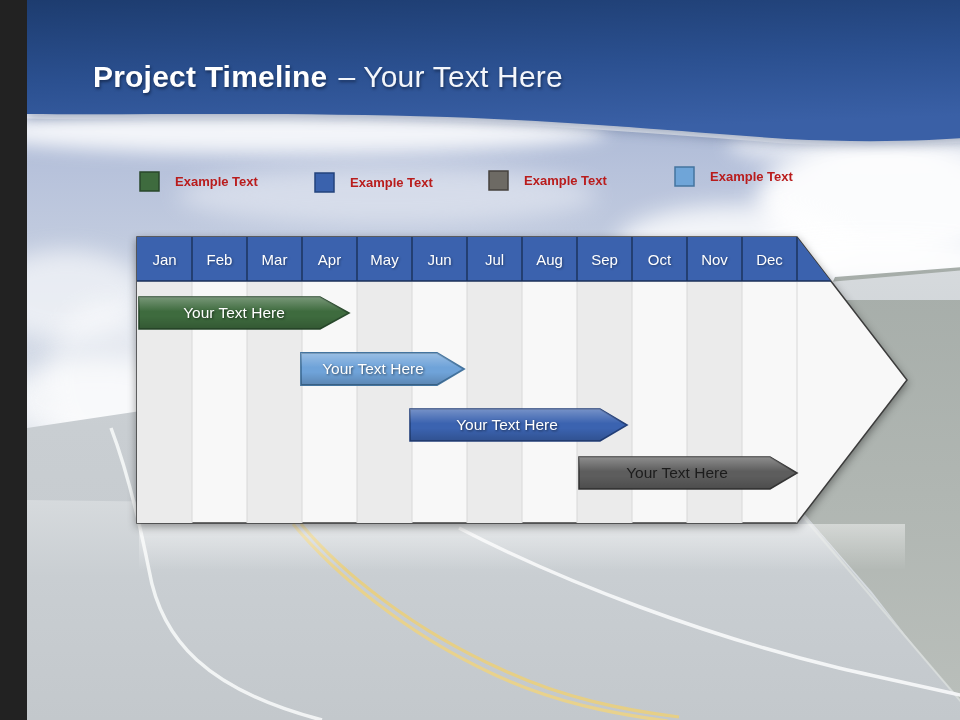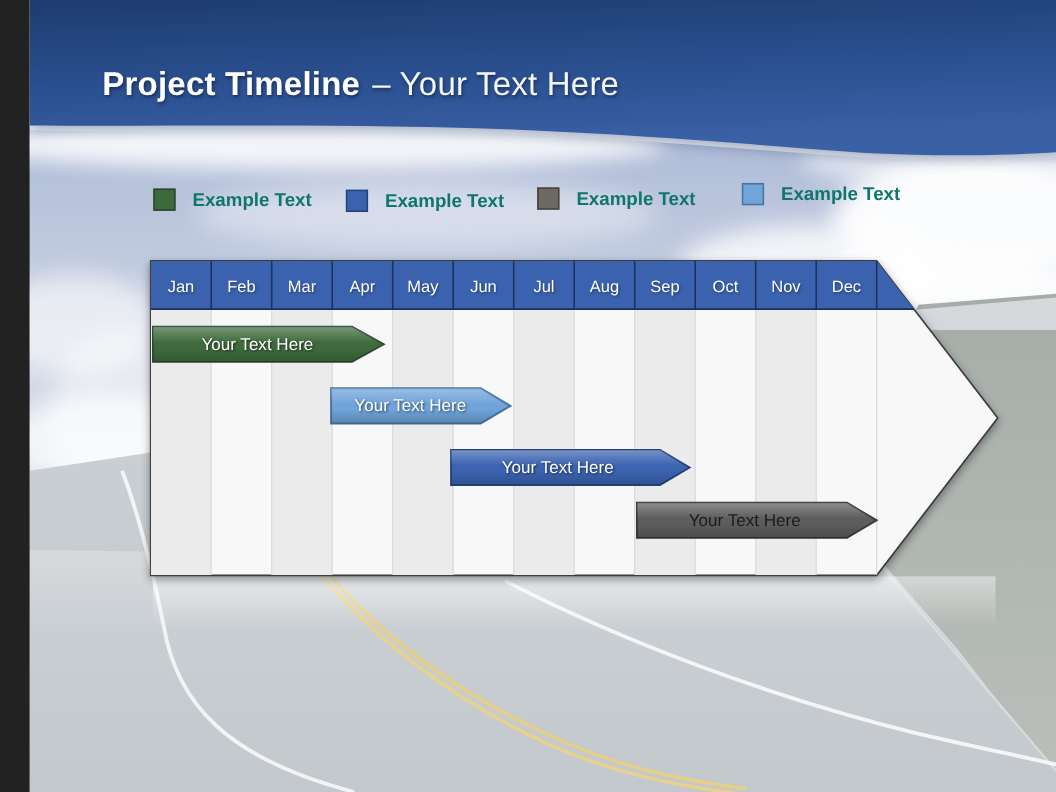--- a/index.html
+++ b/index.html
@@ -21,21 +21,21 @@
   .band-shape{filter:drop-shadow(0 4px 6px rgba(30,50,90,.35));}
   .title{position:absolute;left:66px;top:60px;white-space:nowrap;
          font-size:30px;color:#ffffff;text-shadow:1px 2px 3px rgba(8,18,40,.55);
          letter-spacing:.2px;}
   .title .bold{font-weight:700;}
   .title .rest{font-weight:400;margin-left:11px;color:#f3f6fb;}
 
   
   .legend-item{position:absolute;display:flex;align-items:center;}
   .legend-swatch{display:block;}
-  .legend-label{margin-left:15px;font-size:17px;font-weight:700;color:#0f766e;}
+  .legend-label{margin-left:15px;font-size:13px;font-weight:700;color:#b91c1c;}
   .sw1 rect{stroke:#29472b;}
   .sw2 rect{stroke:#23437c;}
   .sw3 rect{stroke:#45423e;}
   .sw4 rect{stroke:#44749f;}
 
   
   .timeline{position:absolute;left:0;top:0;}
   .arrow-outline{filter:drop-shadow(0 3px 4px rgba(0,0,0,.4));}
   .month{fill:#ffffff;font-size:15px;font-family:"Liberation Sans",sans-serif;
          filter:drop-shadow(1px 1px 1px rgba(0,0,0,.35));}

